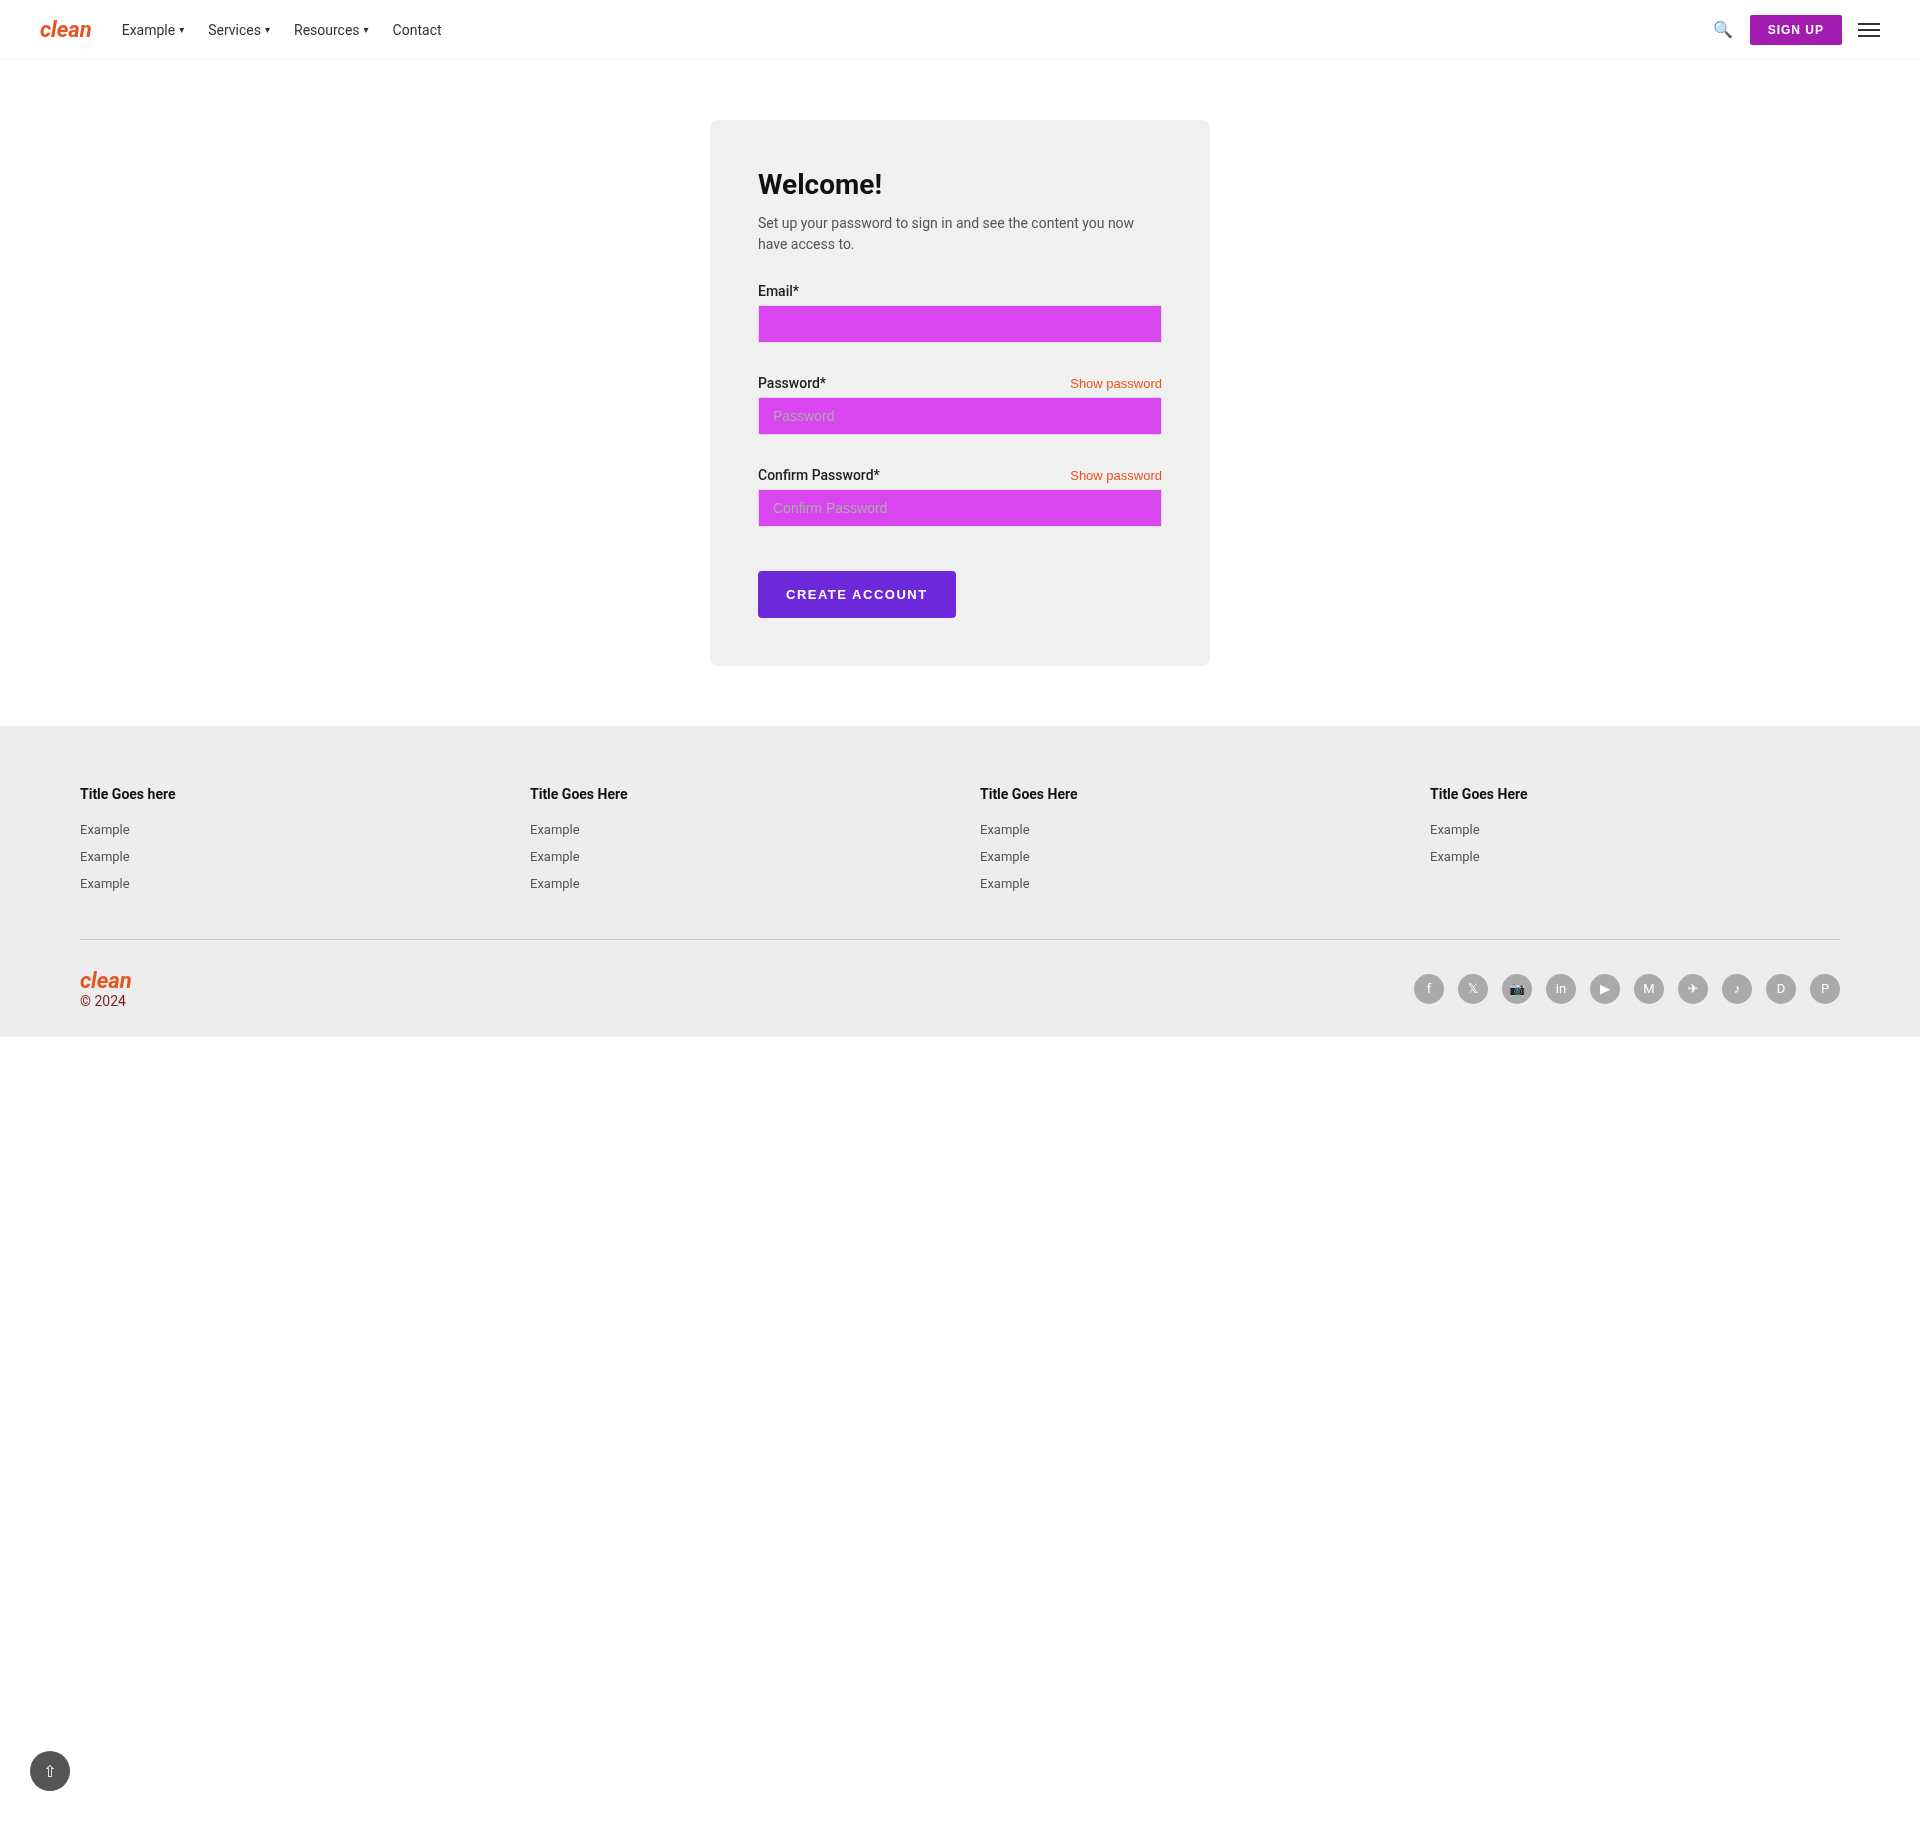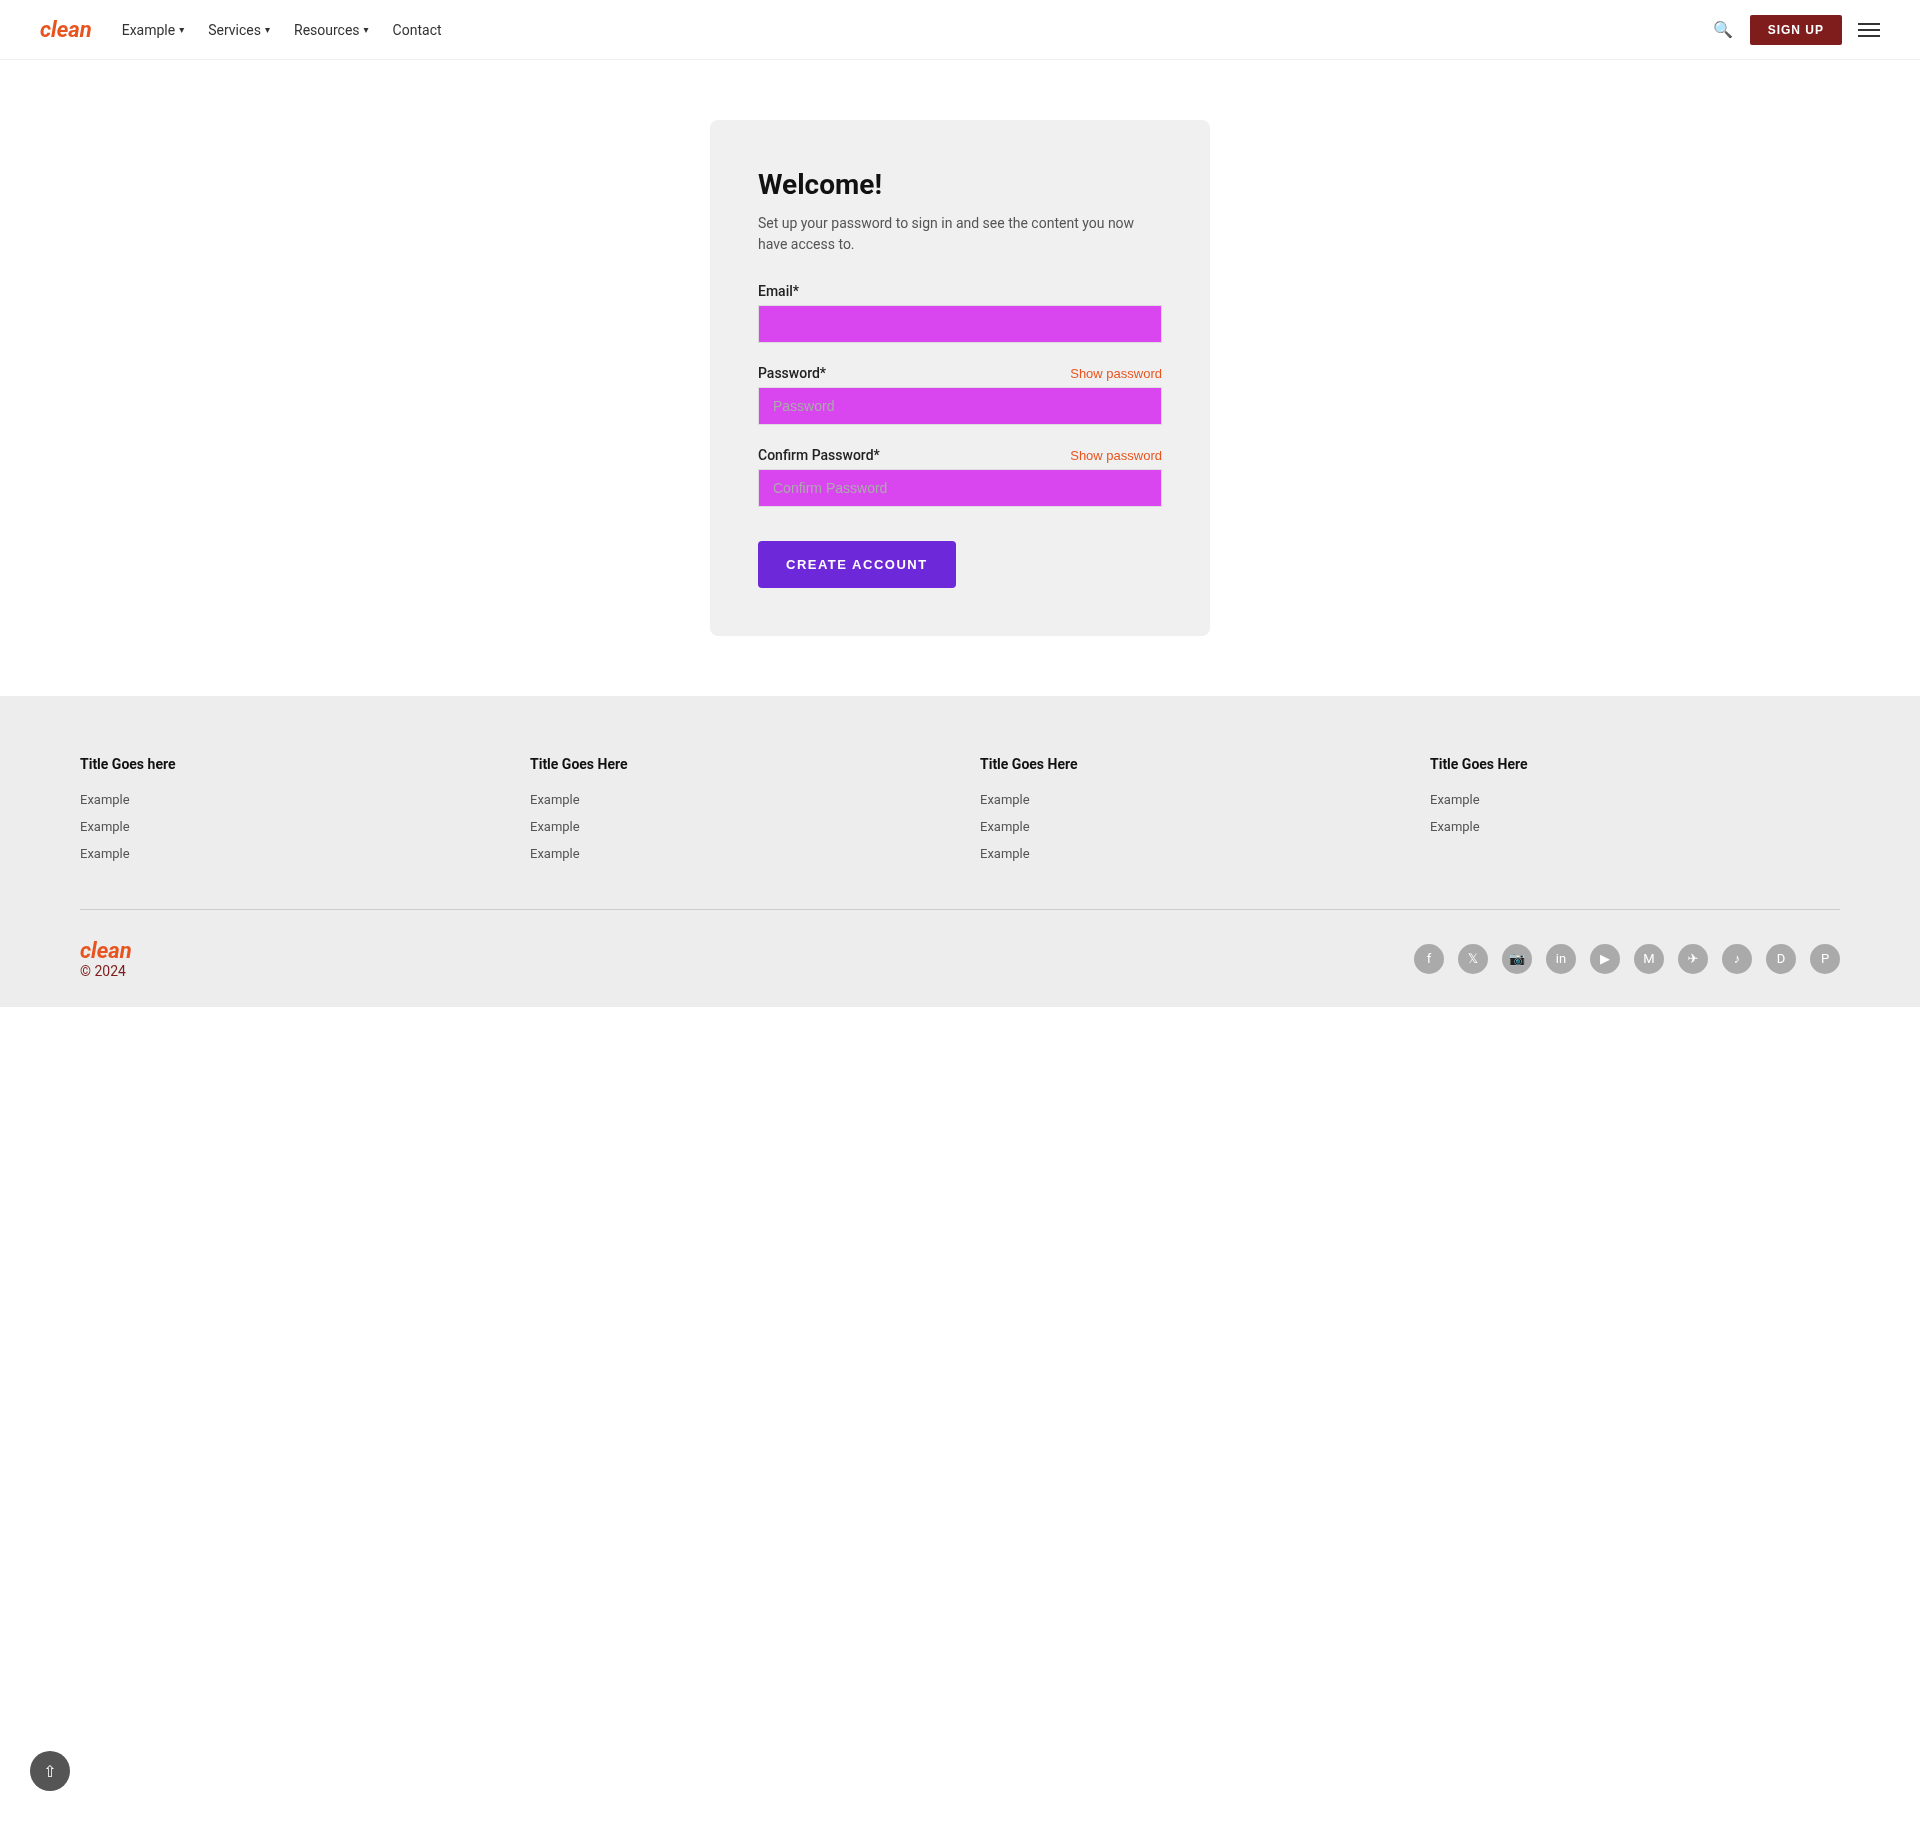--- a/index.html
+++ b/index.html
@@ -14,40 +14,40 @@
     .nav-left { display: flex; align-items: center; gap: 30px; }
     .nav-logo { font-size: 22px; font-weight: 700; color: #e8541e; font-style: italic; }
     .nav-links { display: flex; gap: 24px; align-items: center; }
     .nav-link {
       font-size: 14px; color: #333; text-decoration: none; cursor: pointer;
       display: flex; align-items: center; gap: 4px;
     }
     .nav-right { display: flex; align-items: center; gap: 16px; }
     .search-icon-btn { background: none; border: none; cursor: pointer; font-size: 16px; color: #333; }
     .signup-btn {
-      background: #7f1d1d; color: #fff; border: none; padding: 8px 18px;
+      background: #a21caf; color: #fff; border: none; padding: 8px 18px;
       font-size: 12px; font-weight: 600; letter-spacing: 1px; cursor: pointer;
       border-radius: 2px;
     }
     .hamburger-btn { background: none; border: none; cursor: pointer; font-size: 20px; color: #333; display: flex; flex-direction: column; gap: 4px; }
     .hamburger-btn span { display: block; width: 22px; height: 2px; background: #333; }
 
     
     main {
       min-height: 620px; display: flex; align-items: center; justify-content: center;
       padding: 60px 28px;
     }
     .card {
       background: #f0f0f0; border-radius: 8px; padding: 48px 48px;
       width: 100%; max-width: 500px;
     }
     .card-title { font-size: 28px; font-weight: 700; margin-bottom: 12px; color: #111; }
     .card-subtitle { font-size: 14px; color: #555; line-height: 1.5; margin-bottom: 28px; }
 
-    .form-group { margin-bottom: 22px; }
+    .form-group { margin-bottom: 32px; }
     .form-label-row { display: flex; justify-content: space-between; align-items: center; margin-bottom: 6px; }
     .form-label { font-size: 14px; font-weight: 500; color: #222; }
     .show-password-btn { font-size: 13px; color: #e8541e; background: none; border: none; cursor: pointer; }
     .form-input {
       width: 100%; padding: 10px 14px; border: 1px solid #ddd; border-radius: 0;
       font-size: 14px; background: #d946ef; color: #333; outline: none;
     }
     .form-input::placeholder { color: #aaa; }
 
     .create-btn {

